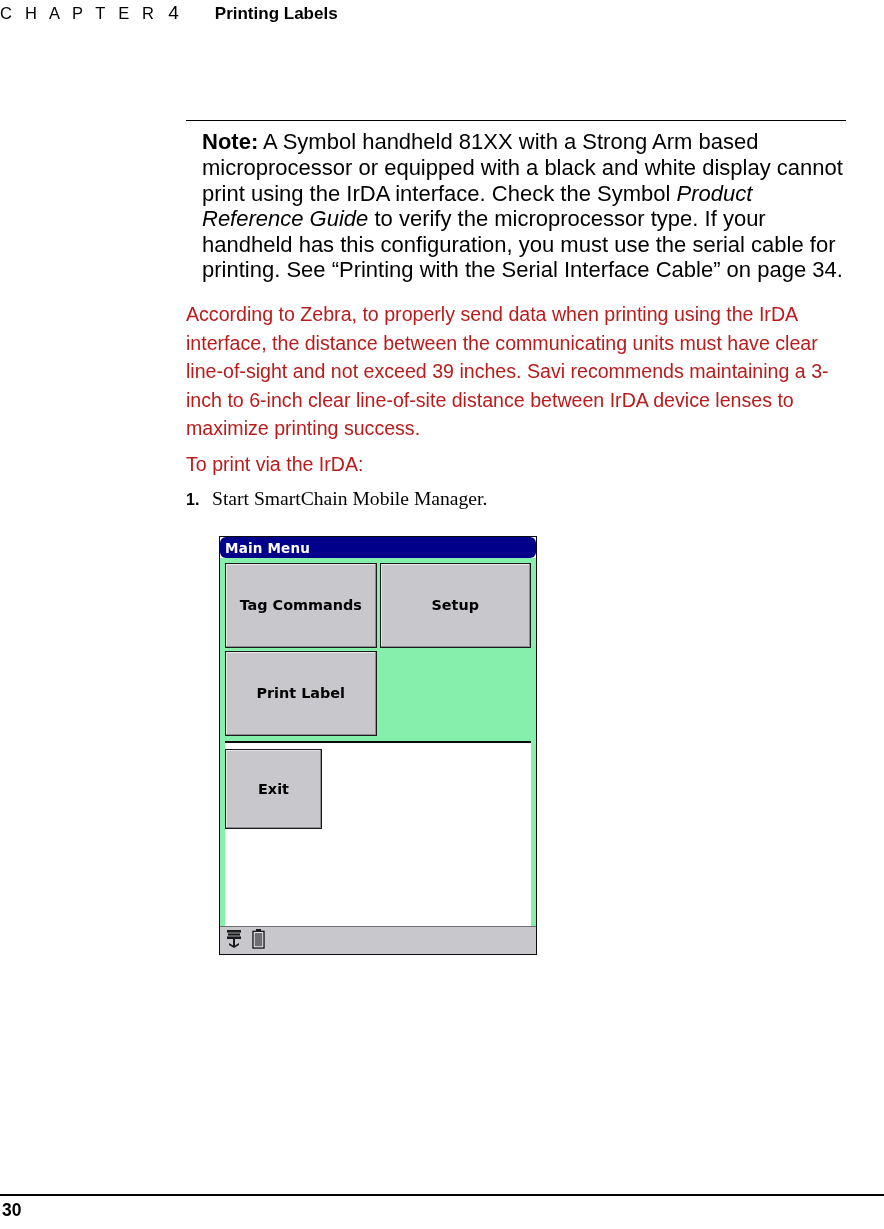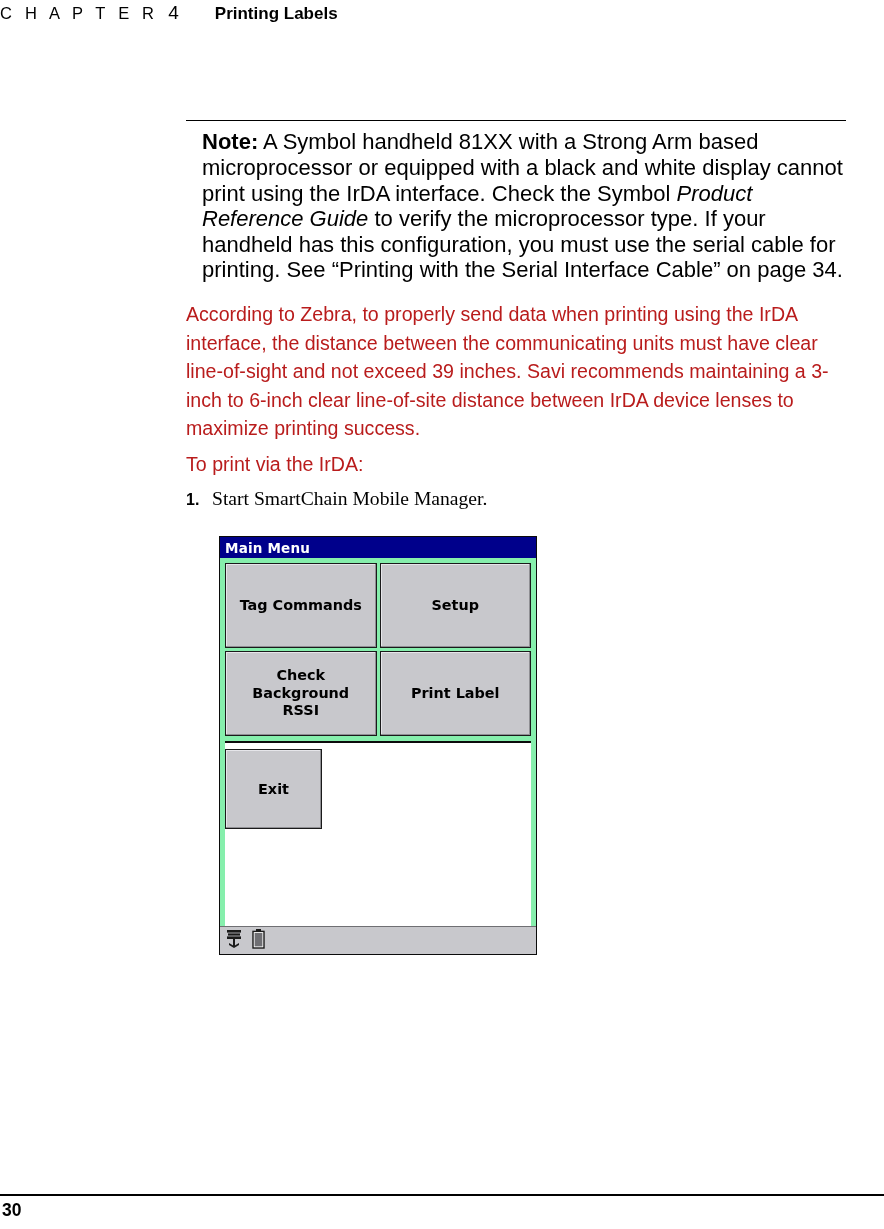--- a/index.html
+++ b/index.html
@@ -117,20 +117,21 @@
     display: flex;
     flex-direction: column;
   }
   .device-titlebar {
     height: 21px;
     background: #00008b;
     display: flex;
     align-items: center;
     padding-left: 5px;
     flex: none;
+    border-radius: 6px;
   }
   .device-title-text {
     color: #ffffff;
     font-family: "DejaVu Sans", sans-serif;
     font-weight: bold;
     font-size: 13.5px;
     letter-spacing: 0.2px;
   }
 
   .device-body {
@@ -253,23 +254,20 @@
 
   <div class="device-titlebar">
     <span class="device-title-text">Main Menu</span>
   </div>
 
   <div class="device-body">
 
     <div class="btn-grid">
       <div class="menu-btn">Tag Commands</div>
       <div class="menu-btn">Setup</div>
-      <div class="menu-btn">Check
-Background
-RSSI</div>
       <div class="menu-btn">Print Label</div>
     </div>
 
     <div class="grid-divider"></div>
 
     <div class="exit-region">
       <div class="exit-btn">Exit</div>
     </div>
   </div>
 

